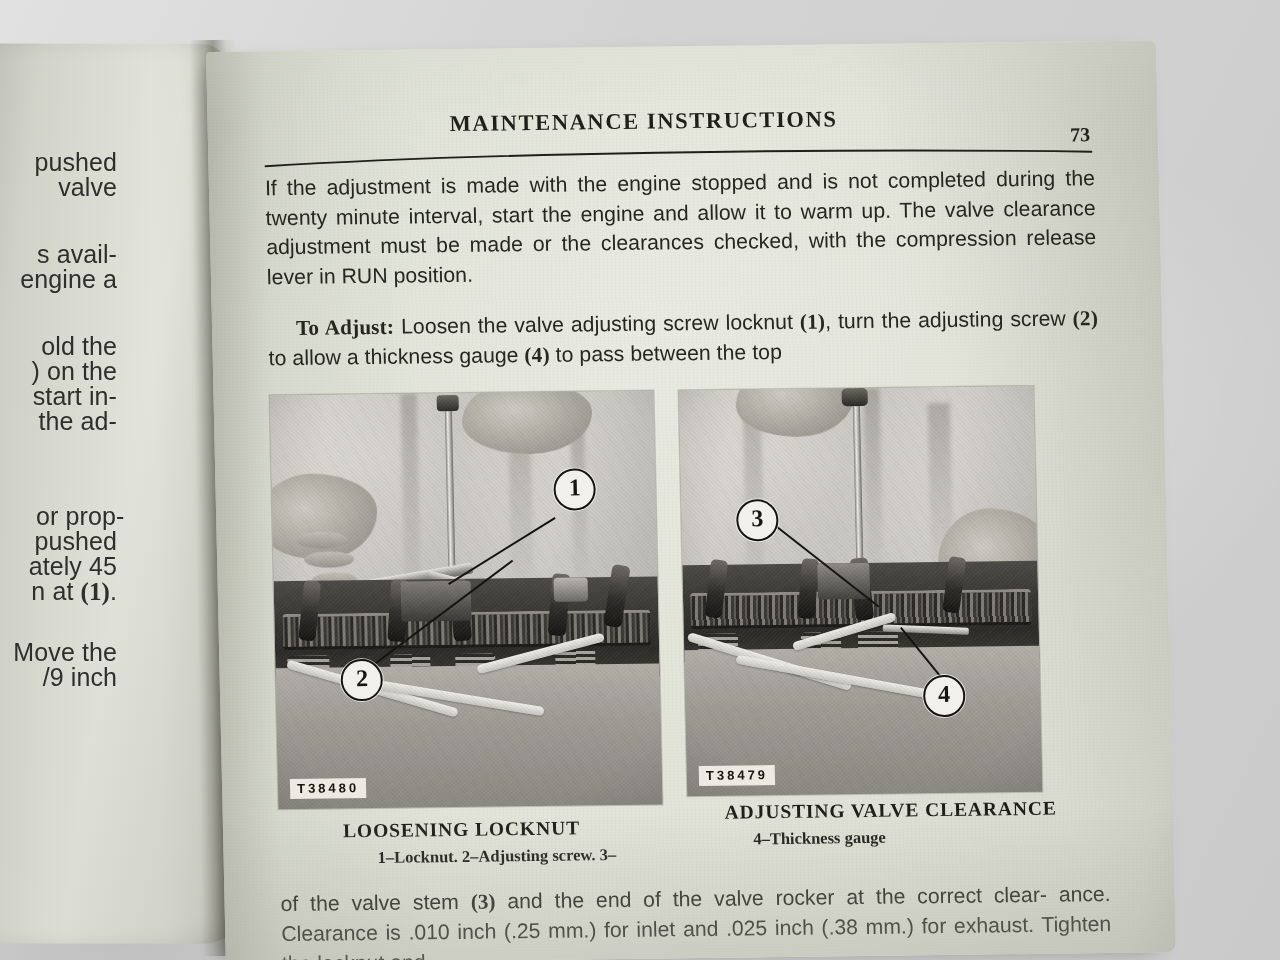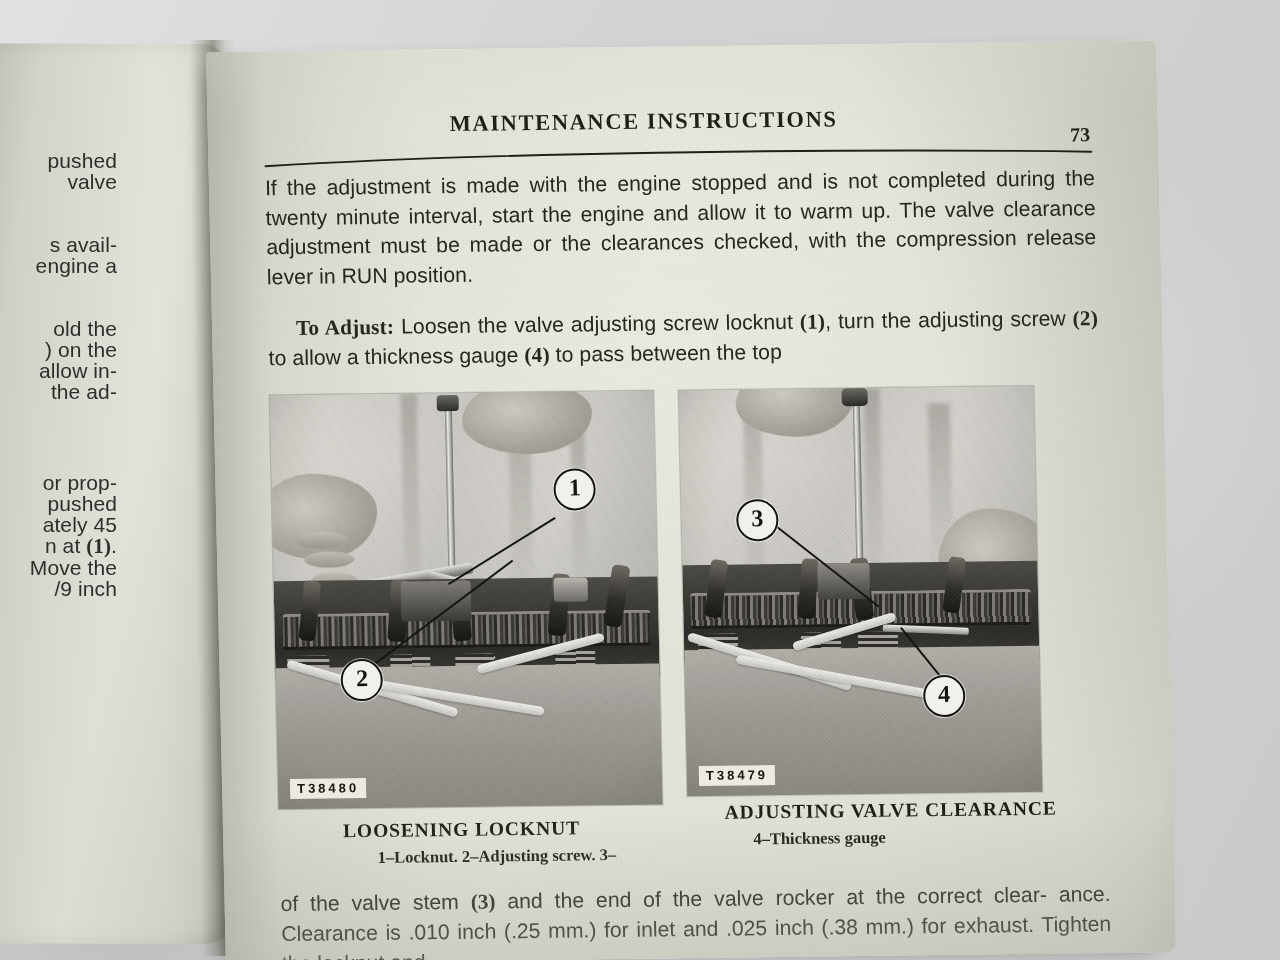--- a/index.html
+++ b/index.html
@@ -53,34 +53,34 @@
     background: linear-gradient(100deg, rgba(0,0,0,0.16) 0%, rgba(0,0,0,0.02) 26%,
                 rgba(255,255,255,0.10) 60%, rgba(0,0,0,0.12) 100%);
     border-radius: 0 26px 40px 0;
     pointer-events: none;
   }
   #left-text-block {
     position: absolute;
     left: 0;
     top: 150px;
     width: 120px;
-    font-size: 21px;
+    font-size: 25px;
     line-height: 1.0;
     color: #2e2f2b;
     letter-spacing: 0.1px;
   }
   .lfrag {
     display: block;
     text-align: right;
     white-space: nowrap;
     padding-right: 3px;
     font-family: "Liberation Sans", sans-serif;
     font-weight: 400;
   }
-  .lfrag.gap-s { }
+  .lfrag.gap-s { margin-top: 36px; }
   .lfrag.gap-m { margin-top: 42px; }
   .lfrag.gap-l { margin-top: 70px; padding-left: 36px; }
   .lfrag b { font-family: "Liberation Serif", serif; font-weight: 700; }
 
   
   #gutter {
     position: absolute;
     left: 196px;
     top: 40px;
     width: 46px;
@@ -434,21 +434,21 @@
     <div id="left-page-sheen"></div>
   </div>
 
   <div id="left-text-block">
       <span class="lfrag">pushed</span>
       <span class="lfrag">valve</span>
       <span class="lfrag gap-m">s avail-</span>
       <span class="lfrag">engine a</span>
       <span class="lfrag gap-m">old the</span>
       <span class="lfrag">) on the</span>
-      <span class="lfrag">allow in-</span>
+      <span class="lfrag">start in-</span>
       <span class="lfrag">the ad-</span>
       <span class="lfrag gap-l">or prop-</span>
       <span class="lfrag">pushed</span>
       <span class="lfrag">ately 45</span>
       <span class="lfrag">n at <b>(1)</b>.</span>
       <span class="lfrag gap-s">Move the</span>
       <span class="lfrag">/9 inch</span>
     </div>
 
   <div id="gutter"></div>

